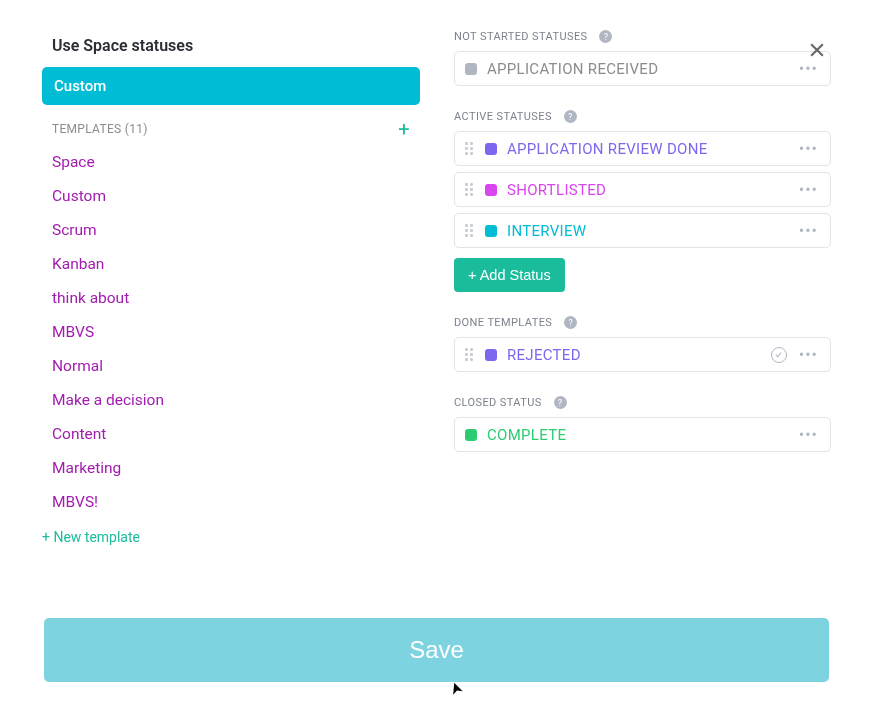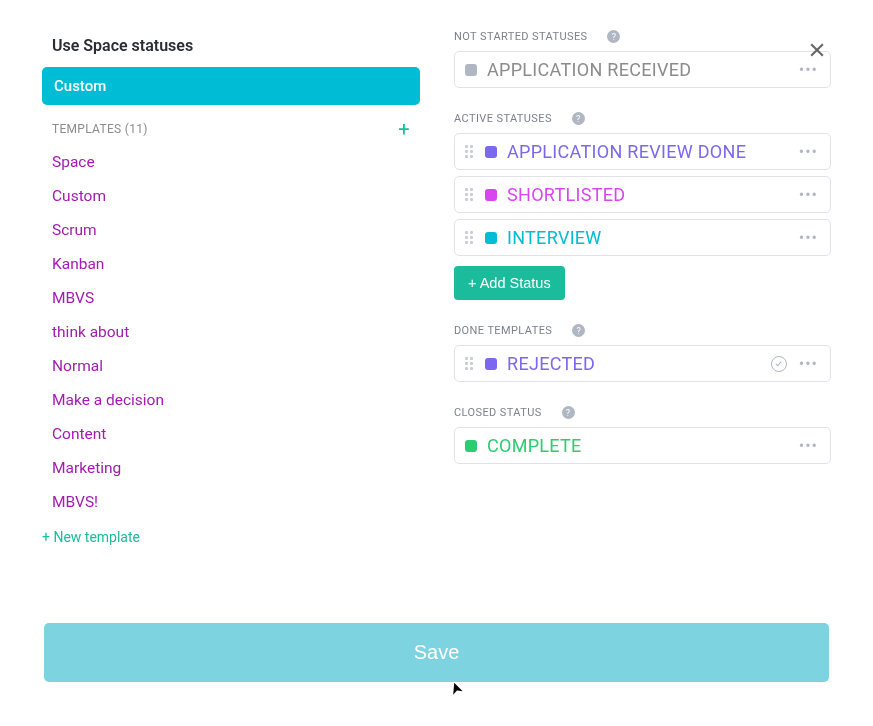--- a/index.html
+++ b/index.html
@@ -98,21 +98,21 @@
     padding: 10px 0 0 0;
     cursor: pointer;
   }
 
   .section-label {
     font-size: 11px;
     color: #7c828d;
     letter-spacing: 0.4px;
     display: flex;
     align-items: center;
-    gap: 20px;
+    gap: 12px;
     margin-bottom: 8px;
   }
   .help-icon {
     width: 13px;
     height: 13px;
     border-radius: 50%;
     background: #b0b7c3;
     color: #fff;
     font-size: 9px;
     display: inline-flex;
@@ -141,21 +141,21 @@
     width: 3px; height: 3px; background: #c9ced6; border-radius: 1px;
   }
   .color-chip {
     width: 12px;
     height: 12px;
     border-radius: 3px;
     margin-right: 10px;
     flex-shrink: 0;
   }
   .status-name {
-    font-size: 18px;
+    font-size: 15px;
     letter-spacing: 0.3px;
     flex: 1;
   }
   .more-icon {
     color: #b0b7c3;
     font-size: 16px;
     cursor: pointer;
     letter-spacing: 1px;
     padding: 0 2px;
   }
@@ -200,21 +200,21 @@
   }
   .section-block { margin-bottom: 24px; }
 
   .save-btn {
     position: absolute;
     bottom: 44px;
     left: 44px;
     right: 44px;
     background: #7ed3e0;
     color: #fff;
-    font-size: 20px;
+    font-size: 24px;
     border: none;
     border-radius: 5px;
     padding: 18px;
     cursor: pointer;
   }
   .cursor {
     position: absolute;
     bottom: 28px;
     left: 449px;
     font-size: 16px;
@@ -240,22 +240,22 @@
       <div class="custom-selected">Custom</div>
       <div class="templates-header">
         <span>TEMPLATES (11)</span>
         <span class="add-template-icon">+</span>
       </div>
       <div id="templates-list">
           <div class="template-item">Space</div>
           <div class="template-item">Custom</div>
           <div class="template-item">Scrum</div>
           <div class="template-item">Kanban</div>
+          <div class="template-item">think about</div>
           <div class="template-item">MBVS</div>
-          <div class="template-item">think about</div>
           <div class="template-item">Normal</div>
           <div class="template-item">Make a decision</div>
           <div class="template-item">Content</div>
           <div class="template-item">Marketing</div>
           <div class="template-item">MBVS!</div>
         </div>
       <div class="new-template">+ New template</div>
     </div>
 
     <div class="right-col">

